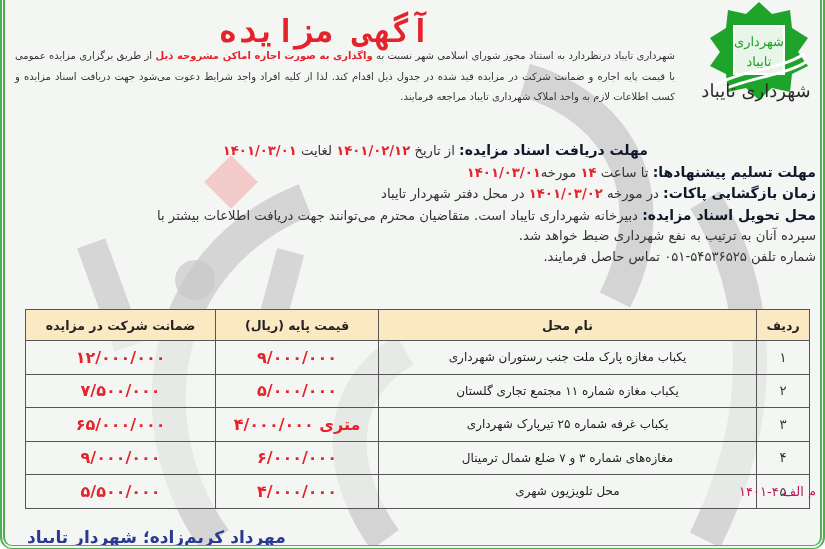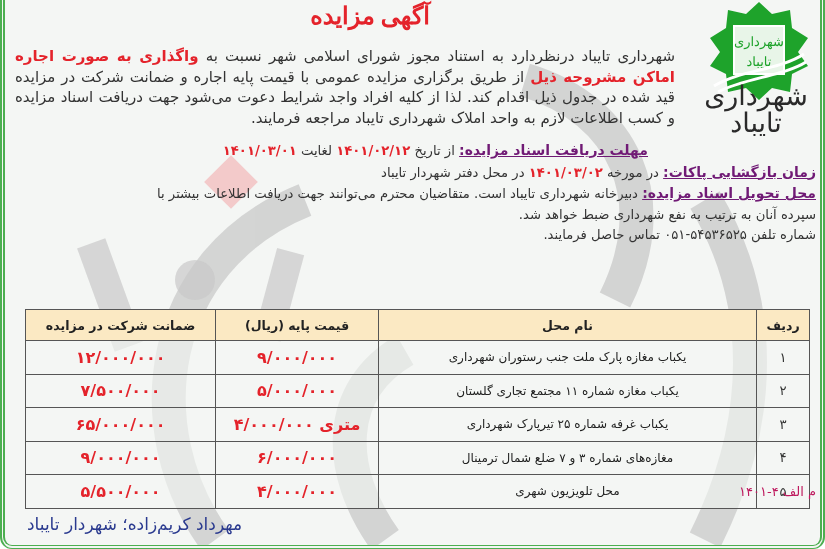--- a/index.html
+++ b/index.html
@@ -13,42 +13,42 @@
       border-bottom: 4px double #4caf50;
       border-radius: 0 0 12px 12px;
       overflow: hidden;
     }
     .watermark { position: absolute; left: 0; top: 0; width: 825px; height: 549px; pointer-events: none; z-index: 0; }
     .content { position: absolute; left: 0; top: 0; width: 825px; height: 549px; z-index: 1; direction: rtl; }
 
     .logo { position: absolute; right: 12px; top: 0; width: 118px; height: 140px; }
     .logo-text {
       position: absolute; right: 14px; top: 82px; width: 120px; text-align: center;
-      font-family: "DejaVu Serif", serif; font-size: 27px; color: #2a2a2a; line-height: 1;
+      font-family: "DejaVu Serif", serif; font-size: 18px; color: #2a2a2a; line-height: 1;
     }
 
     .title {
-      position: absolute; right: 400px; top: 2px;
-      font-family: Liberation Serif, serif; font-weight: bold; font-size: 24px;
+      position: absolute; right: 400px; top: 12px;
+      font-family: Liberation Mono, monospace; font-weight: bold; font-size: 32px;
       color: #e4232b; white-space: nowrap;
     }
     .intro {
       position: absolute; right: 155px; top: 46px; width: 660px;
-      font-size: 15px; line-height: 20.5px; color: #333; text-align: justify;
+      font-size: 10px; line-height: 20.5px; color: #333; text-align: justify;
       text-align-last: right;
     }
     .red-b { color: #e4232b; font-weight: bold; }
     .red-n { color: #e4232b; font-weight: bold; }
 
     .lines {
       position: absolute; right: 14px; top: 140px; width: 800px;
       font-size: 13.2px; line-height: 20.6px; color: #333;
     }
     .lines .line { white-space: nowrap; }
-    .lines .lbl { color: #701a75; font-weight: bold; font-size: 14px; text-decoration: underline; }
+    .lines .lbl { color: #0f172a; font-weight: bold; font-size: 14px; }
 
     table.items {
       position: absolute; left: 20px; top: 309px; width: 785px;
       border-collapse: collapse; direction: rtl;
       font-size: 13.2px; color: #222;
     }
     table.items th, table.items td {
       border: 1px solid #555; height: 33.5px; text-align: center; vertical-align: middle;
       padding: 0 4px;
       margin-left: 16px;
@@ -57,22 +57,22 @@
     table.items td.num { color: #333; width: 53px; }
     table.items td.name { font-weight: normal; width: 378px; font-size: 12px; }
     table.items td.price, table.items td.guar { color: #e4232b; font-weight: bold; font-size: 16px; }
     table.items tbody tr { background: rgba(244,246,244,0.6); }
 
     .code {
       position: absolute; right: 14px; top: 484px;
       color: #be185d; font-weight: normal; font-size: 13px; direction: rtl;
     }
     .signature {
-      position: absolute; left: 22px; top: 514px;
-      color: #2a3a8f; font-weight: normal; font-size: 17px; direction: rtl;
+      position: absolute; left: 22px; top: 527px;
+      color: #2a3a8f; font-weight: bold; font-size: 17px; direction: rtl;
     }
   </style>
 </head>
 <body>
 
 <div class="page">
 
   <svg class="watermark" viewBox="0 0 825 549">
     <g fill="none" stroke="#c9c9c9" stroke-width="34" opacity="0.75">
       <path d="M210 540 C 130 430, 150 260, 300 200"></path>
@@ -105,20 +105,23 @@
 
     <div class="title">آگهی مزایده</div>
 
     <div class="intro">
       <span>شهرداری تایباد درنظردارد به استناد مجوز شورای اسلامی شهر نسبت به </span><span class="red-b">واگذاری به صورت اجاره اماکن مشروحه ذیل</span><span> از طریق برگزاری مزایده عمومی با قیمت پایه اجاره و ضمانت شرکت در مزایده قید شده در جدول ذیل اقدام کند. لذا از کلیه افراد واجد شرایط دعوت می‌شود جهت دریافت اسناد مزایده و کسب اطلاعات لازم به واحد املاک شهرداری تایباد مراجعه فرمایند.</span>
     </div>
 
     <div class="lines">
       <div class="line" style="padding-right:168px;">
         <span class="lbl">مهلت دریافت اسناد مزایده:</span><span> از تاریخ </span><span class="red-n">۱۴۰۱/۰۲/۱۲</span><span> لغایت </span><span class="red-n">۱۴۰۱/۰۳/۰۱</span>
+      </div>
+      <div class="line">
+        <span class="lbl">مهلت تسلیم پیشنهادها:</span><span> تا ساعت </span><span class="red-n">۱۴</span><span> مورخه</span><span class="red-n">۱۴۰۱/۰۳/۰۱</span>
       </div>
       <div class="line">
         <span class="lbl">زمان بازگشایی پاکات:</span><span> در مورخه </span><span class="red-n">۱۴۰۱/۰۳/۰۲</span><span> در محل دفتر شهردار تایباد</span>
       </div>
       <div class="line">
         <span class="lbl">محل تحویل اسناد مزایده:</span><span> دبیرخانه شهرداری تایباد است. متقاضیان محترم می‌توانند جهت دریافت اطلاعات بیشتر با</span>
       </div>
       <div class="line">سپرده آنان به ترتیب به نفع شهرداری ضبط خواهد شد.</div>
       <div class="line">شماره تلفن ۵۴۵۳۶۵۲۵-۰۵۱ تماس حاصل فرمایند.</div>
     </div>

